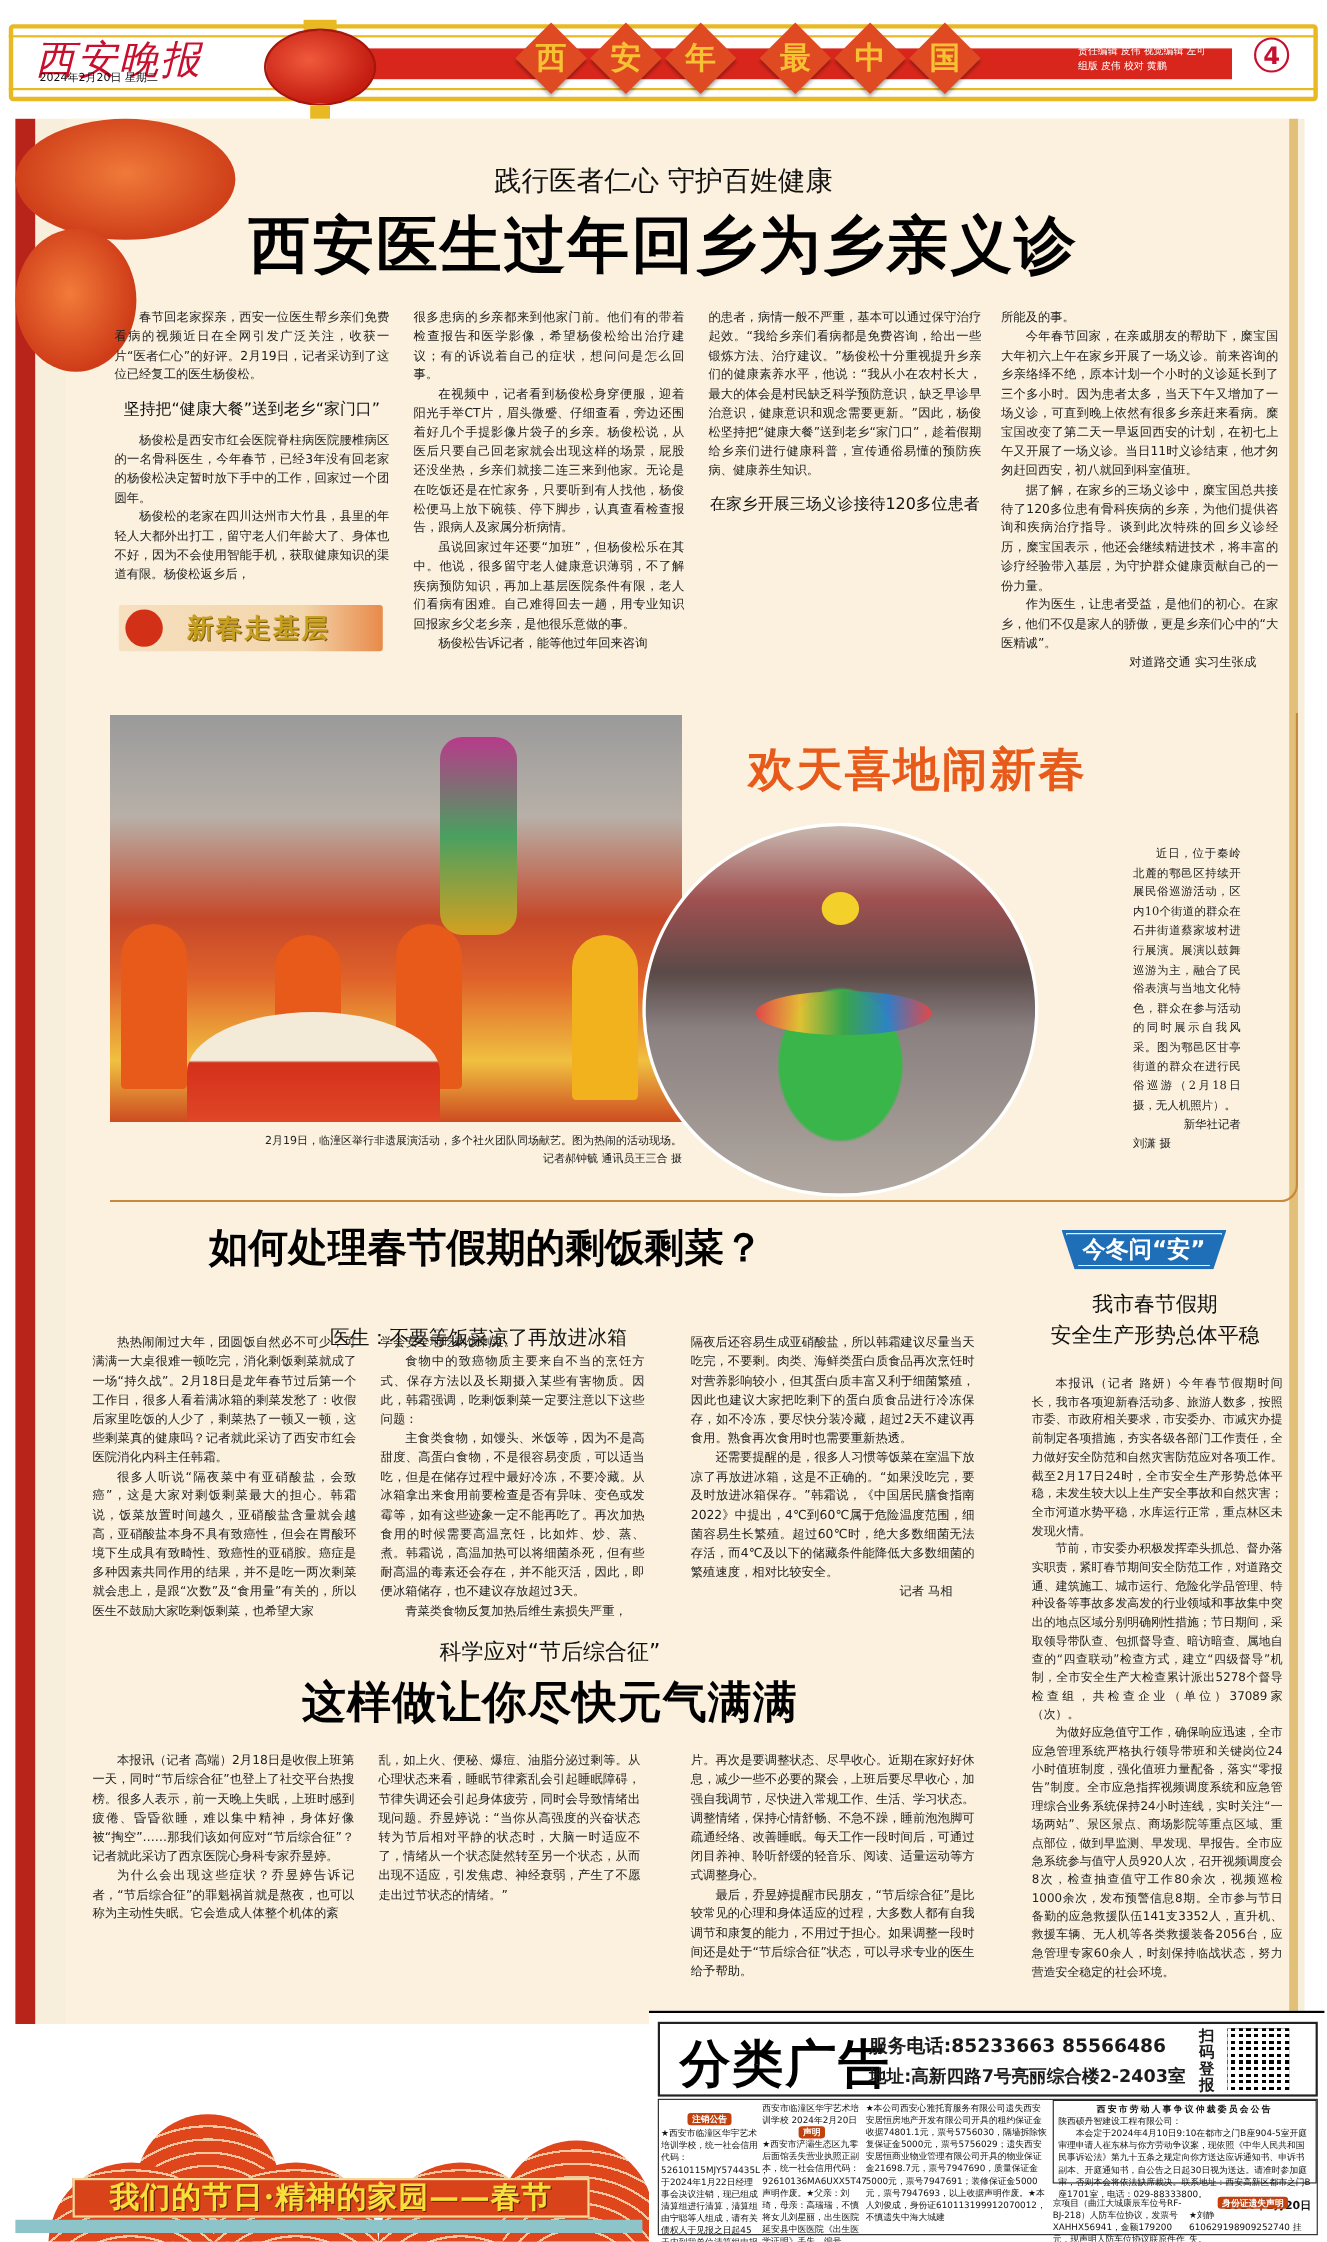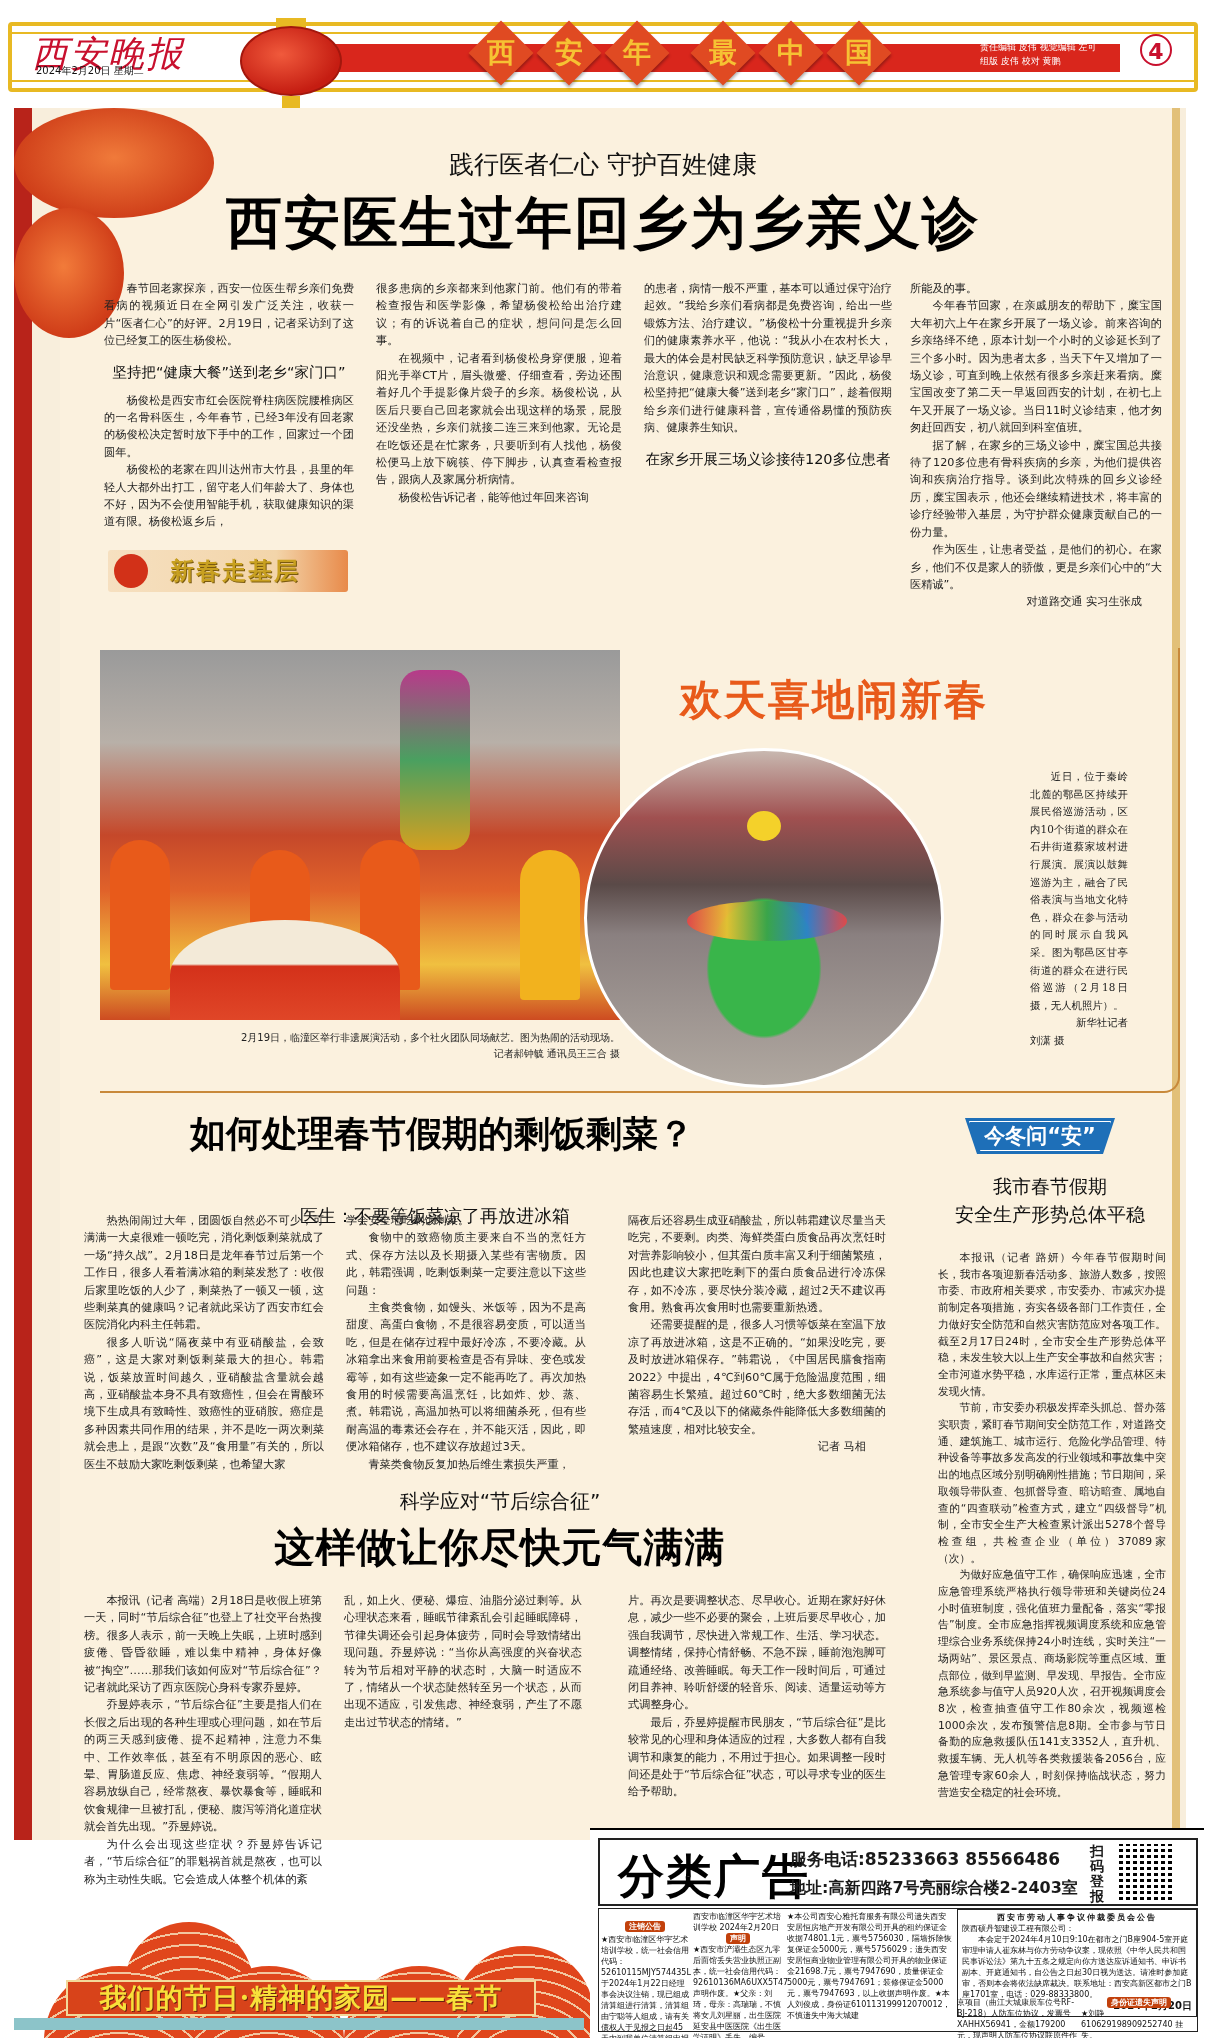--- a/index.html
+++ b/index.html
@@ -87,21 +87,21 @@
   .ad-phone { position: absolute; left: 190px; top: 8px; font-size: 17px; font-weight: bold; }
   .ad-addr { position: absolute; left: 190px; top: 38px; font-size: 16px; font-weight: bold; }
   .ad-scan { position: absolute; left: 490px; top: 4px; width: 16px; font-size: 14px; font-weight: bold; line-height: 15px; }
   .qr { position: absolute; left: 516px; top: 4px; width: 56px; height: 56px; background:
       repeating-linear-gradient(0deg, #000 0 3px, #fff 3px 6px),
       #000; mix-blend-mode: multiply; }
   .qr::before { content: ""; position: absolute; inset: 0; background: repeating-linear-gradient(90deg, #fff 0 3px, transparent 3px 7px); }
   .ad-body { position: absolute; left: 598px; top: 1908px; width: 600px; height: 124px; border: 1px solid #222; font-size: 8px; line-height: 11px; color: #111; }
   .ad-col { position: absolute; top: 2px; }
   .ad-tag { display: inline-block; background: #c2410c; color: #fff; padding: 0 4px; border-radius: 3px; font-weight: bold; }
-  .ad-notice { position: absolute; left: 358px; top: 0; width: 240px; height: 108px; border: 1px solid #222; padding: 2px 4px; }
+  .ad-notice { position: absolute; left: 358px; top: 0; width: 240px; height: 76px; border: 1px solid #222; padding: 2px 4px; }
   .ad-notice .nt { text-align: center; font-weight: bold; letter-spacing: 2px; }
   .ad-notice .nd { text-align: right; font-weight: bold; font-size: 10px; }
 </style>
 </head>
 <body>
 
 <div class="masthead">
   <div class="mast-frame"></div>
   <div class="red-band"></div>
   <div class="logo">西安晚报</div>
@@ -155,20 +155,21 @@
   <p>杨俊松的老家在四川达州市大竹县，县里的年轻人大都外出打工，留守老人们年龄大了、身体也不好，因为不会使用智能手机，获取健康知识的渠道有限。杨俊松返乡后，</p>
 </div>
 <div class="tag-banner">
   <div class="mini-lantern"></div>
   <span>新春走基层</span>
 </div>
 
 <div class="col" style="left:376px; top:280px; width:246px;">
   <p style="text-indent:0">很多患病的乡亲都来到他家门前。他们有的带着检查报告和医学影像，希望杨俊松给出治疗建议；有的诉说着自己的症状，想问问是怎么回事。</p>
   <p>在视频中，记者看到杨俊松身穿便服，迎着阳光手举CT片，眉头微蹙、仔细查看，旁边还围着好几个手提影像片袋子的乡亲。杨俊松说，从医后只要自己回老家就会出现这样的场景，屁股还没坐热，乡亲们就接二连三来到他家。无论是在吃饭还是在忙家务，只要听到有人找他，杨俊松便马上放下碗筷、停下脚步，认真查看检查报告，跟病人及家属分析病情。</p>
+  <p>虽说回家过年还要“加班”，但杨俊松乐在其中。他说，很多留守老人健康意识薄弱，不了解疾病预防知识，再加上基层医院条件有限，老人们看病有困难。自己难得回去一趟，用专业知识回报家乡父老乡亲，是他很乐意做的事。</p>
   <p>杨俊松告诉记者，能等他过年回来咨询</p>
 </div>
 
 <div class="col" style="left:644px; top:280px; width:248px;">
   <p style="text-indent:0">的患者，病情一般不严重，基本可以通过保守治疗起效。“我给乡亲们看病都是免费咨询，给出一些锻炼方法、治疗建议。”杨俊松十分重视提升乡亲们的健康素养水平，他说：“我从小在农村长大，最大的体会是村民缺乏科学预防意识，缺乏早诊早治意识，健康意识和观念需要更新。”因此，杨俊松坚持把“健康大餐”送到老乡“家门口”，趁着假期给乡亲们进行健康科普，宣传通俗易懂的预防疾病、健康养生知识。</p>
   <div class="subhead">在家乡开展三场义诊接待120多位患者</div>
 </div>
 
 <div class="col" style="left:910px; top:280px; width:252px;">
   <p style="text-indent:0">所能及的事。</p>
@@ -230,21 +231,20 @@
   <p>本报讯（记者 路妍）今年春节假期时间长，我市各项迎新春活动多、旅游人数多，按照市委、市政府相关要求，市安委办、市减灾办提前制定各项措施，夯实各级各部门工作责任，全力做好安全防范和自然灾害防范应对各项工作。截至2月17日24时，全市安全生产形势总体平稳，未发生较大以上生产安全事故和自然灾害；全市河道水势平稳，水库运行正常，重点林区未发现火情。</p>
   <p>节前，市安委办积极发挥牵头抓总、督办落实职责，紧盯春节期间安全防范工作，对道路交通、建筑施工、城市运行、危险化学品管理、特种设备等事故多发高发的行业领域和事故集中突出的地点区域分别明确刚性措施；节日期间，采取领导带队查、包抓督导查、暗访暗查、属地自查的“四查联动”检查方式，建立“四级督导”机制，全市安全生产大检查累计派出5278个督导检查组，共检查企业（单位）37089家（次）。</p>
   <p>为做好应急值守工作，确保响应迅速，全市应急管理系统严格执行领导带班和关键岗位24小时值班制度，强化值班力量配备，落实“零报告”制度。全市应急指挥视频调度系统和应急管理综合业务系统保持24小时连线，实时关注“一场两站”、景区景点、商场影院等重点区域、重点部位，做到早监测、早发现、早报告。全市应急系统参与值守人员920人次，召开视频调度会8次，检查抽查值守工作80余次，视频巡检1000余次，发布预警信息8期。全市参与节日备勤的应急救援队伍141支3352人，直升机、救援车辆、无人机等各类救援装备2056台，应急管理专家60余人，时刻保持临战状态，努力营造安全稳定的社会环境。</p>
 </div>
 
 <div class="kicker4">科学应对“节后综合征”</div>
 <div class="headline4">这样做让你尽快元气满满</div>
 
 <div class="col" style="left:84px; top:1592px; width:238px;">
   <p>本报讯（记者 高端）2月18日是收假上班第一天，同时“节后综合征”也登上了社交平台热搜榜。很多人表示，前一天晚上失眠，上班时感到疲倦、昏昏欲睡，难以集中精神，身体好像被“掏空”……那我们该如何应对“节后综合征”？记者就此采访了西京医院心身科专家乔昱婷。</p>
-  <p>乔昱婷表示，“节后综合征”主要是指人们在长假之后出现的各种生理或心理问题，如在节后的两三天感到疲倦、提不起精神，注意力不集中、工作效率低，甚至有不明原因的恶心、眩晕、胃肠道反应、焦虑、神经衰弱等。“假期人容易放纵自己，经常熬夜、暴饮暴食等，睡眠和饮食规律一旦被打乱，便秘、腹泻等消化道症状就会首先出现。”乔昱婷说。</p>
   <p>为什么会出现这些症状？乔昱婷告诉记者，“节后综合征”的罪魁祸首就是熬夜，也可以称为主动性失眠。它会造成人体整个机体的紊</p>
 </div>
 <div class="col" style="left:344px; top:1592px; width:238px;">
   <p style="text-indent:0">乱，如上火、便秘、爆痘、油脂分泌过剩等。从心理状态来看，睡眠节律紊乱会引起睡眠障碍，节律失调还会引起身体疲劳，同时会导致情绪出现问题。乔昱婷说：“当你从高强度的兴奋状态转为节后相对平静的状态时，大脑一时适应不了，情绪从一个状态陡然转至另一个状态，从而出现不适应，引发焦虑、神经衰弱，产生了不愿走出过节状态的情绪。”</p>
 </div>
 <div class="col" style="left:628px; top:1592px; width:258px;">
   <p style="text-indent:0">片。再次是要调整状态、尽早收心。近期在家好好休息，减少一些不必要的聚会，上班后要尽早收心，加强自我调节，尽快进入常规工作、生活、学习状态。调整情绪，保持心情舒畅、不急不躁，睡前泡泡脚可疏通经络、改善睡眠。每天工作一段时间后，可通过闭目养神、聆听舒缓的轻音乐、阅读、适量运动等方式调整身心。</p>
   <p>最后，乔昱婷提醒市民朋友，“节后综合征”是比较常见的心理和身体适应的过程，大多数人都有自我调节和康复的能力，不用过于担心。如果调整一段时间还是处于“节后综合征”状态，可以寻求专业的医生给予帮助。</p>
 </div>
 

